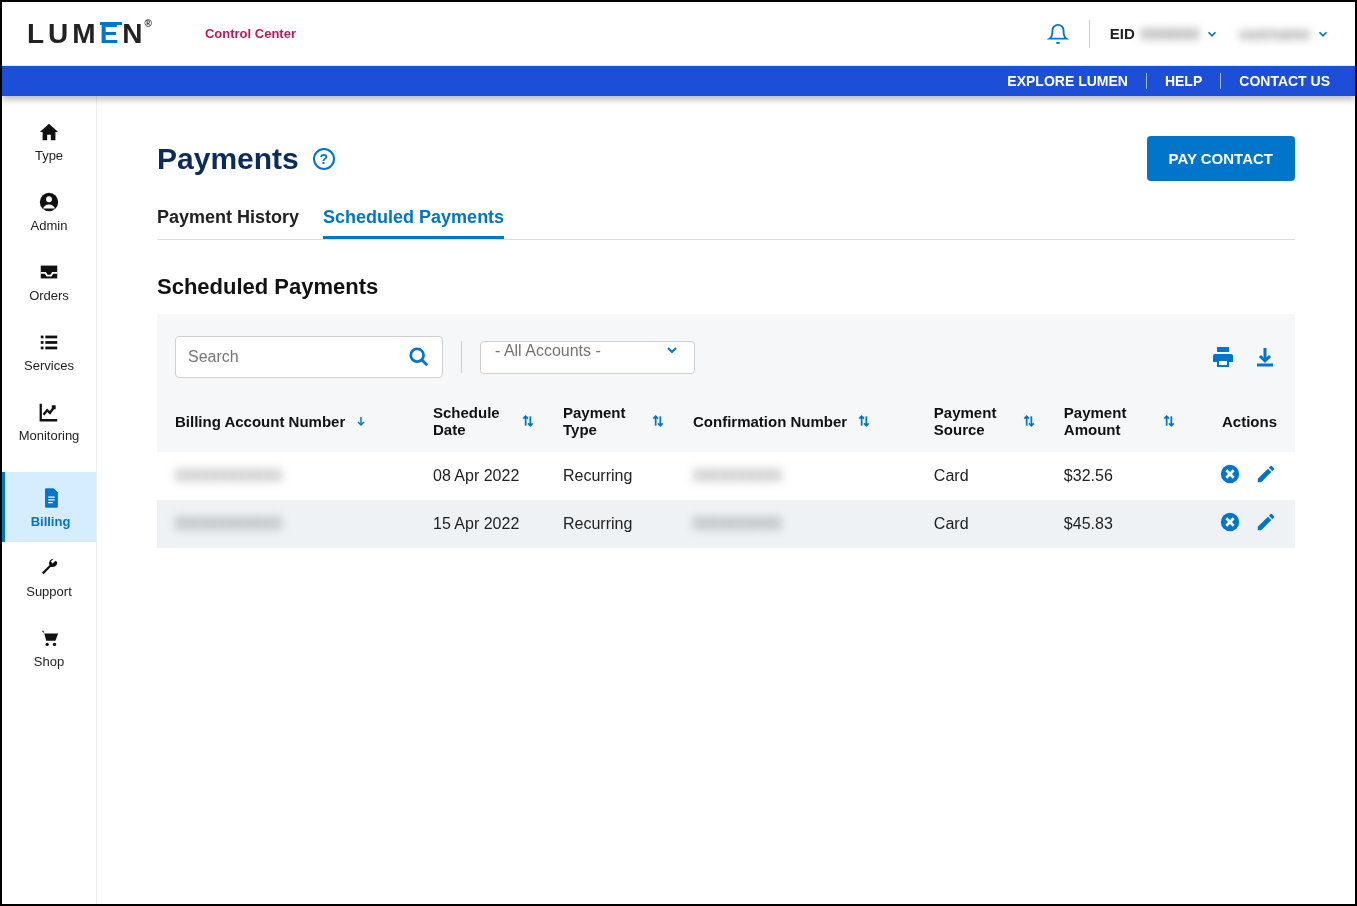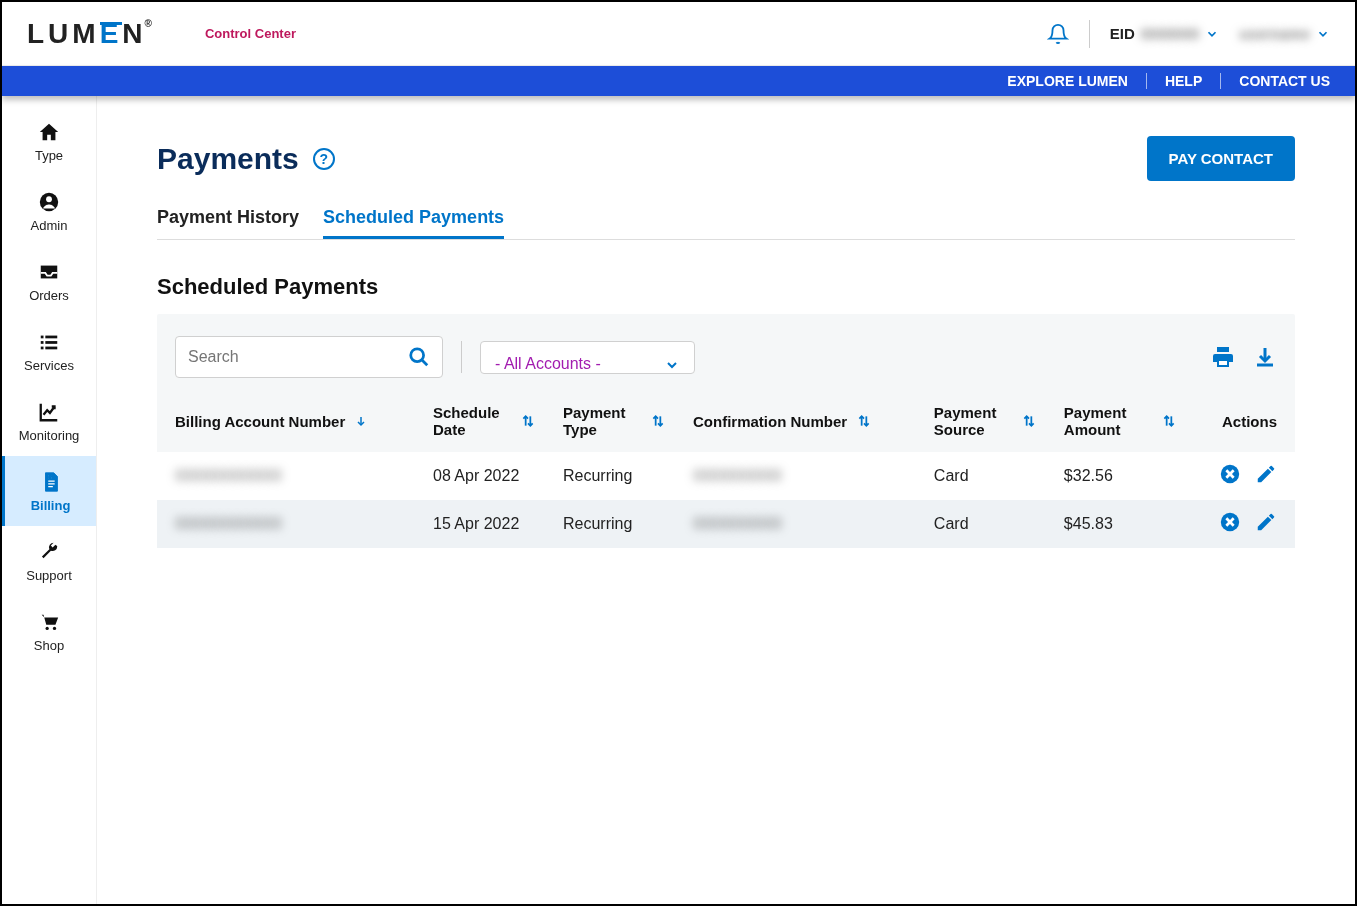--- a/index.html
+++ b/index.html
@@ -18,21 +18,21 @@
 
   
   .blue-bar { background: #1d4ed8; height: 30px; display:flex; justify-content:flex-end; align-items:center; padding: 0 25px; gap: 18px; box-shadow: 0 4px 6px rgba(0,0,0,0.25); position: relative; z-index: 5;}
   .blue-bar a { color: #fff; font-size: 14px; font-weight: 700; text-decoration: none; }
   .blue-bar .sep { width:1px; height:16px; background: rgba(255,255,255,0.6); }
 
   
   .layout { display:flex; height: calc(100% - 92px); }
   .sidebar { width: 95px; border-right: 1px solid #eee; display:flex; flex-direction:column; padding-top: 10px; background:#fff;}
   .sidebar-item { display:flex; flex-direction:column; align-items:center; justify-content:center; height: 70px; font-size: 13px; color: #222; cursor:pointer; gap:4px;}
-  .sidebar-item.active { background: #d6ecff; color: #0075c9; border-left: 3px solid #0075c9;}
+  .sidebar-item.active { background: #d6ecff; color: #0075c9; border-left: 3px solid #0075c9; margin-top: 16px;}
   .sidebar-item.active .icon-wrap svg { fill: #0075c9; stroke: #0075c9; }
   .icon-wrap { height: 24px; display:flex; align-items:center; justify-content:center;}
   .sidebar-item span.label { font-weight: 500; }
   .sidebar-item.active span.label { font-weight:700; }
 
   
   .main { flex:1; padding: 40px 60px; }
   .page-header { display:flex; align-items:center; justify-content:space-between; }
   .page-title-wrap { display:flex; align-items:center; gap: 14px; }
   .page-title { font-size: 30px; font-weight: 800; color: #0a2c5a; }
@@ -43,21 +43,21 @@
   .tab { font-size:18px; font-weight:700; padding-bottom: 8px; cursor:pointer; color:#222; }
   .tab.active { color:#0075c9; border-bottom: 3px solid #0075c9; }
 
   .section-title { font-size:22px; font-weight:800; margin-top: 34px; color:#111; }
 
   .table-wrap { margin-top: 14px; background:#f5f7f8; border-radius:2px; }
   .table-toolbar { display:flex; align-items:center; padding: 22px 18px 18px 18px; gap: 18px; }
   .search-box { position:relative; width: 268px; background:#fff; border:1px solid #d0d0d0; border-radius:4px; height:42px; display:flex; align-items:center; padding: 0 12px;}
   .search-box input { border:none; outline:none; flex:1; font-size:16px; color:#555;}
   .toolbar-divider { width:1px; height:32px; background:#ccc; }
-  .account-select { background:#fff; border:1px solid #d0d0d0; border-radius:4px; height:33px; width:215px; display:flex; align-items:flex-end; justify-content:space-between; padding: 0 14px; font-size:16px; color:#a21caf; cursor:pointer; }
+  .account-select { background:#fff; border:1px solid #d0d0d0; border-radius:4px; height:33px; width:215px; display:flex; align-items:flex-start; justify-content:space-between; padding: 0 14px; font-size:16px; color:#737373; cursor:pointer; }
   .toolbar-actions { margin-left:auto; display:flex; gap: 18px; }
 
   table { width:100%; border-collapse: collapse; }
   thead th { text-align:left; padding: 8px 14px 14px 14px; font-size:15px; font-weight:700; color:#111; }
   thead th:first-child { padding-left: 18px; }
   .th-inner { display:flex; align-items:center; gap: 10px; }
   .sort-icon { color:#0075c9; }
   tbody tr { height: 48px; }
   tbody tr.odd { background:#fff; }
   tbody tr.even { background:#eef2f5; }

